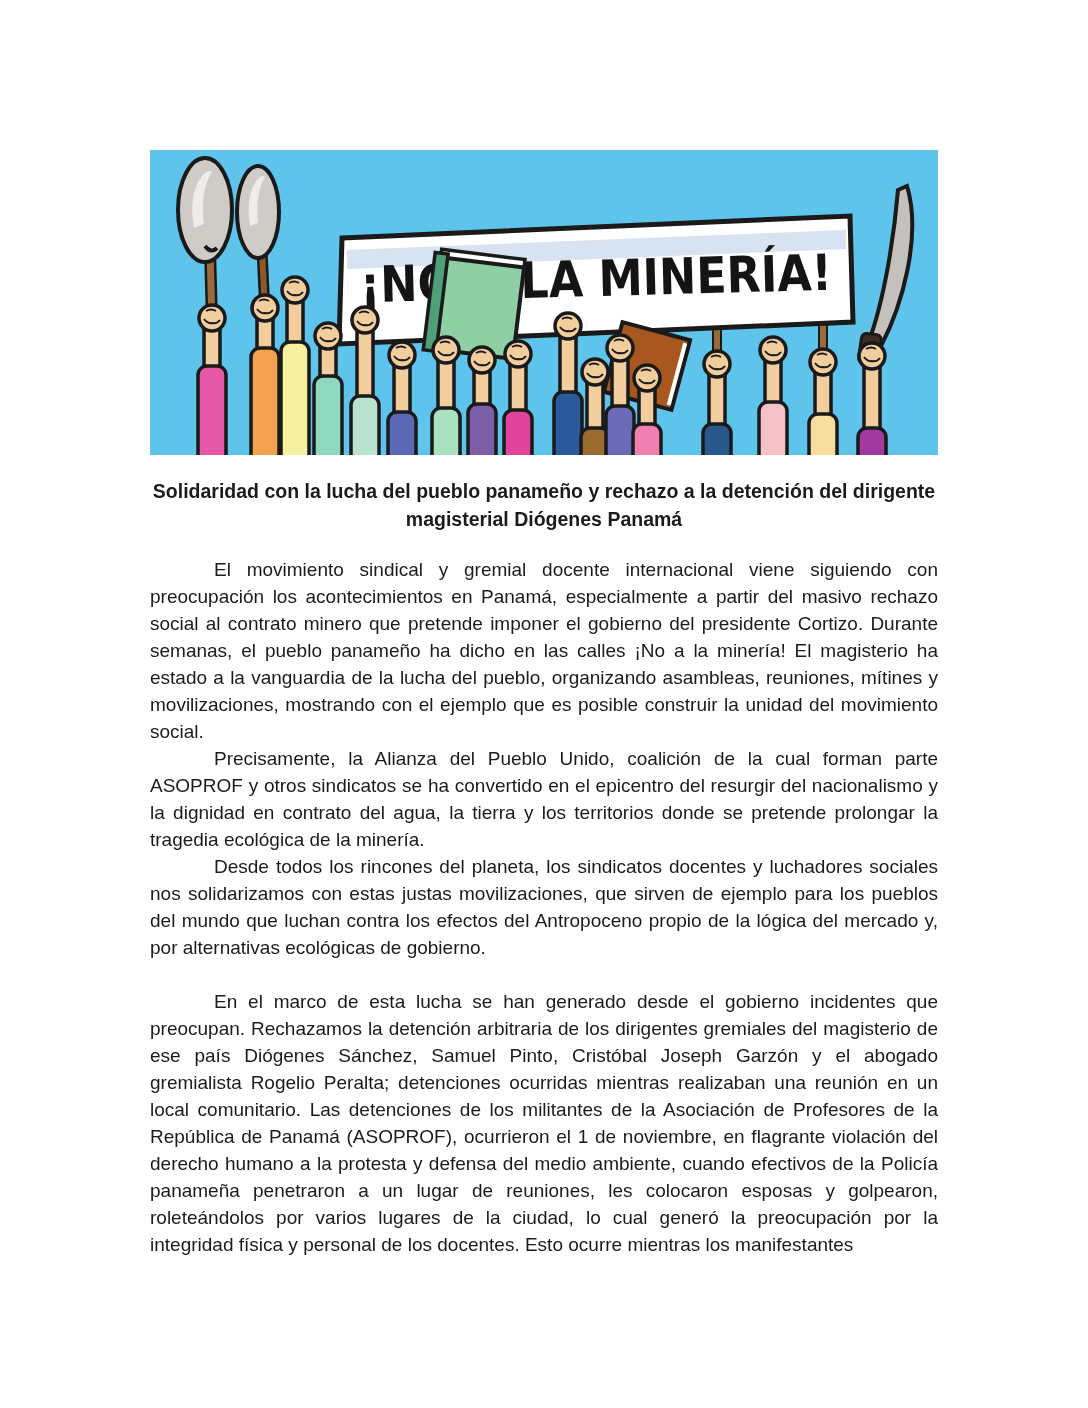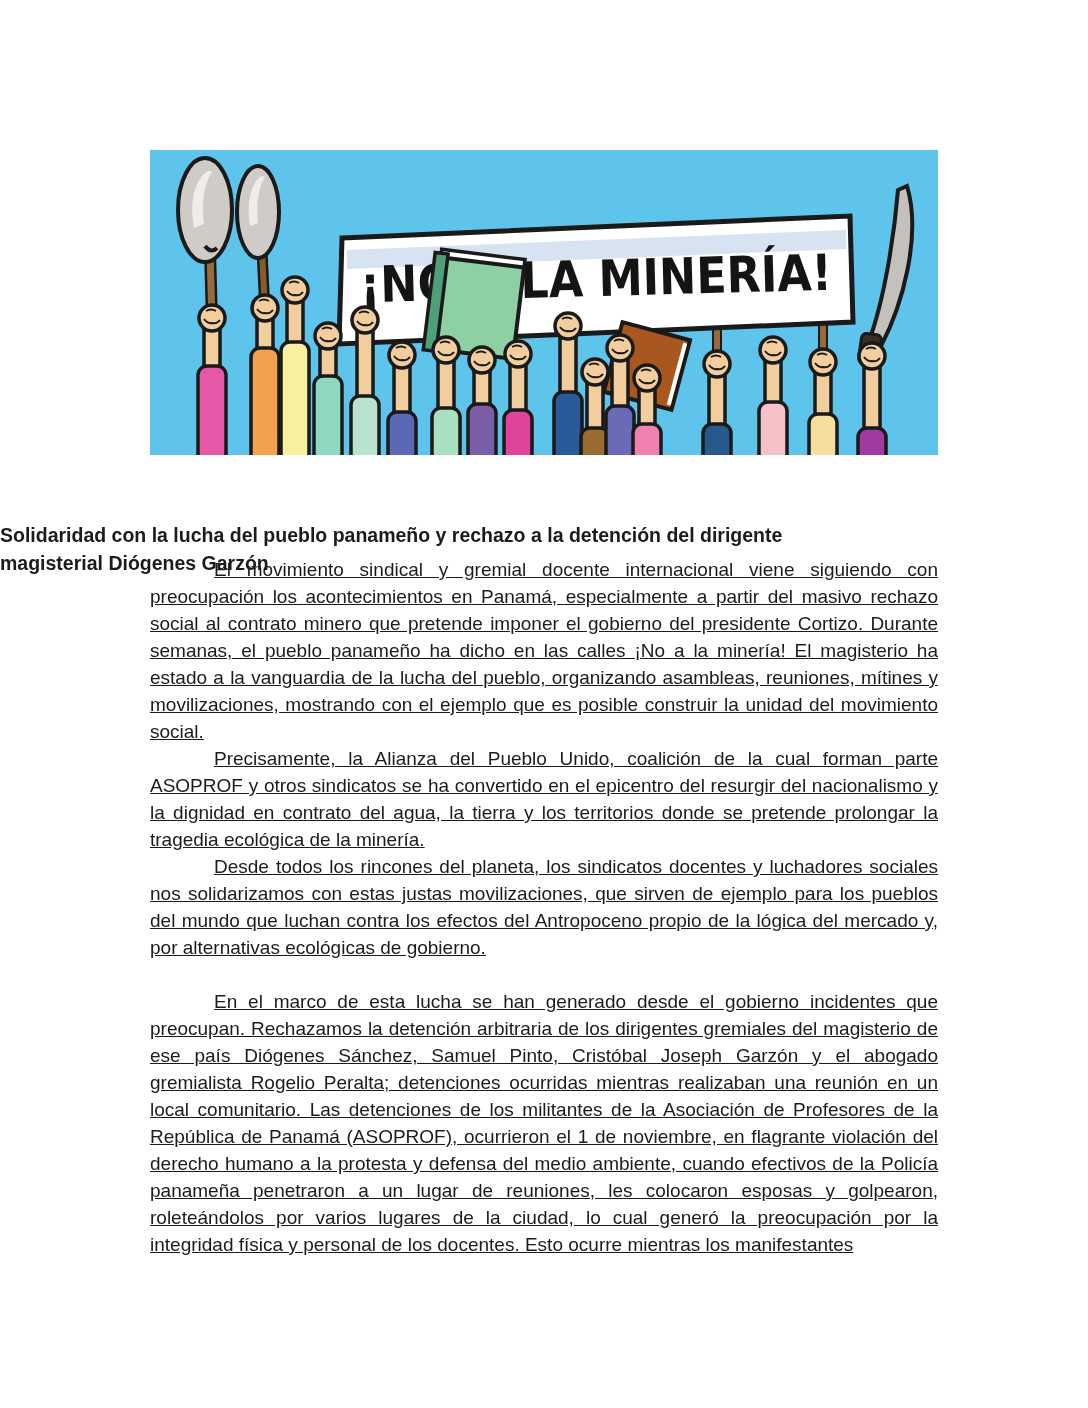--- a/index.html
+++ b/index.html
@@ -10,26 +10,26 @@
     overflow:hidden;
     font-family:"Liberation Sans",sans-serif;
     color:#1b1b1b;
   }
   .illustration{
     position:absolute;left:150px;top:150px;width:788px;height:305px;
   }
   .illustration svg{display:block;width:788px;height:305px;}
   .title-block{
     position:absolute;left:0;top:477px;width:1088px;
-    text-align:left;font-weight:700;font-size:19.5px;line-height:28px;margin-top:44px;
+    text-align:center;font-weight:700;font-size:19.5px;line-height:28px;
   }
   .title-line{white-space:nowrap;}
   .body-text{
     position:absolute;left:150px;top:556px;width:788px;
-    font-size:19px;line-height:27px;text-align:justify;text-decoration:underline;
+    font-size:19px;line-height:27px;text-align:justify;
   }
   .body-text p{margin:0;text-indent:64px;}
   .body-text p.gap-before{margin-top:27px;}
 </style>
 </head>
 <body>
 
 <div class="page">
 
   <div class="illustration">
@@ -187,21 +187,21 @@
             <rect x="708" y="278" width="28" height="42" rx="9" fill="#a03aa0" stroke="#1a1a1a" stroke-width="3.5"></rect>
             <circle cx="722" cy="206" r="13" fill="#f2cd9e" stroke="#1a1a1a" stroke-width="3.5"></circle>
             <path d="M714 207 q4 5 8 4 q5 1 8 -3 M716 199 q5 -3 10 0" fill="none" stroke="#1a1a1a" stroke-width="2"></path>
           </g>
         </g>
     </svg>
   </div>
 
   <div class="title-block">
     <div class="title-line">Solidaridad con la lucha del pueblo panameño y rechazo a la detención del dirigente</div>
-    <div class="title-line">magisterial Diógenes Garzón</div>
+    <div class="title-line">magisterial Diógenes Panamá</div>
   </div>
 
   <div class="body-text">
     <p>El movimiento sindical y gremial docente internacional viene siguiendo con preocupación los acontecimientos en Panamá, especialmente a partir del masivo rechazo social al contrato minero que pretende imponer el gobierno del presidente Cortizo. Durante semanas, el pueblo panameño ha dicho en las calles ¡No a la minería!  El magisterio ha estado a la vanguardia de la lucha del pueblo, organizando asambleas, reuniones, mítines y movilizaciones, mostrando con el ejemplo que es posible construir la unidad del movimiento social.</p>
     <p>Precisamente, la Alianza del Pueblo Unido, coalición de la cual forman parte ASOPROF y otros sindicatos se ha convertido en el epicentro del resurgir del nacionalismo y la dignidad en contrato del agua, la tierra y los territorios donde se pretende prolongar la tragedia ecológica de la minería.</p>
     <p>Desde todos los rincones del planeta, los sindicatos docentes y luchadores sociales nos solidarizamos con estas justas movilizaciones, que sirven de ejemplo para los pueblos del mundo que luchan contra los efectos del Antropoceno propio de la lógica del mercado y, por alternativas ecológicas de gobierno.</p>
     <p class="gap-before">En el marco de esta lucha se han generado desde el gobierno incidentes que preocupan. Rechazamos la detención arbitraria de los dirigentes gremiales del magisterio de ese país Diógenes Sánchez, Samuel Pinto, Cristóbal Joseph Garzón y el abogado gremialista Rogelio Peralta; detenciones ocurridas mientras realizaban una reunión en un local comunitario.  Las detenciones de los militantes de la Asociación de Profesores de la República de Panamá (ASOPROF), ocurrieron el 1 de noviembre, en flagrante violación del derecho humano a la protesta y defensa del medio ambiente, cuando efectivos de la Policía panameña penetraron a un lugar de reuniones, les colocaron esposas y golpearon, roleteándolos por varios lugares de la ciudad, lo cual generó la preocupación por la integridad física y personal de los docentes. Esto ocurre mientras los manifestantes</p>
   </div>
 
 </div>

